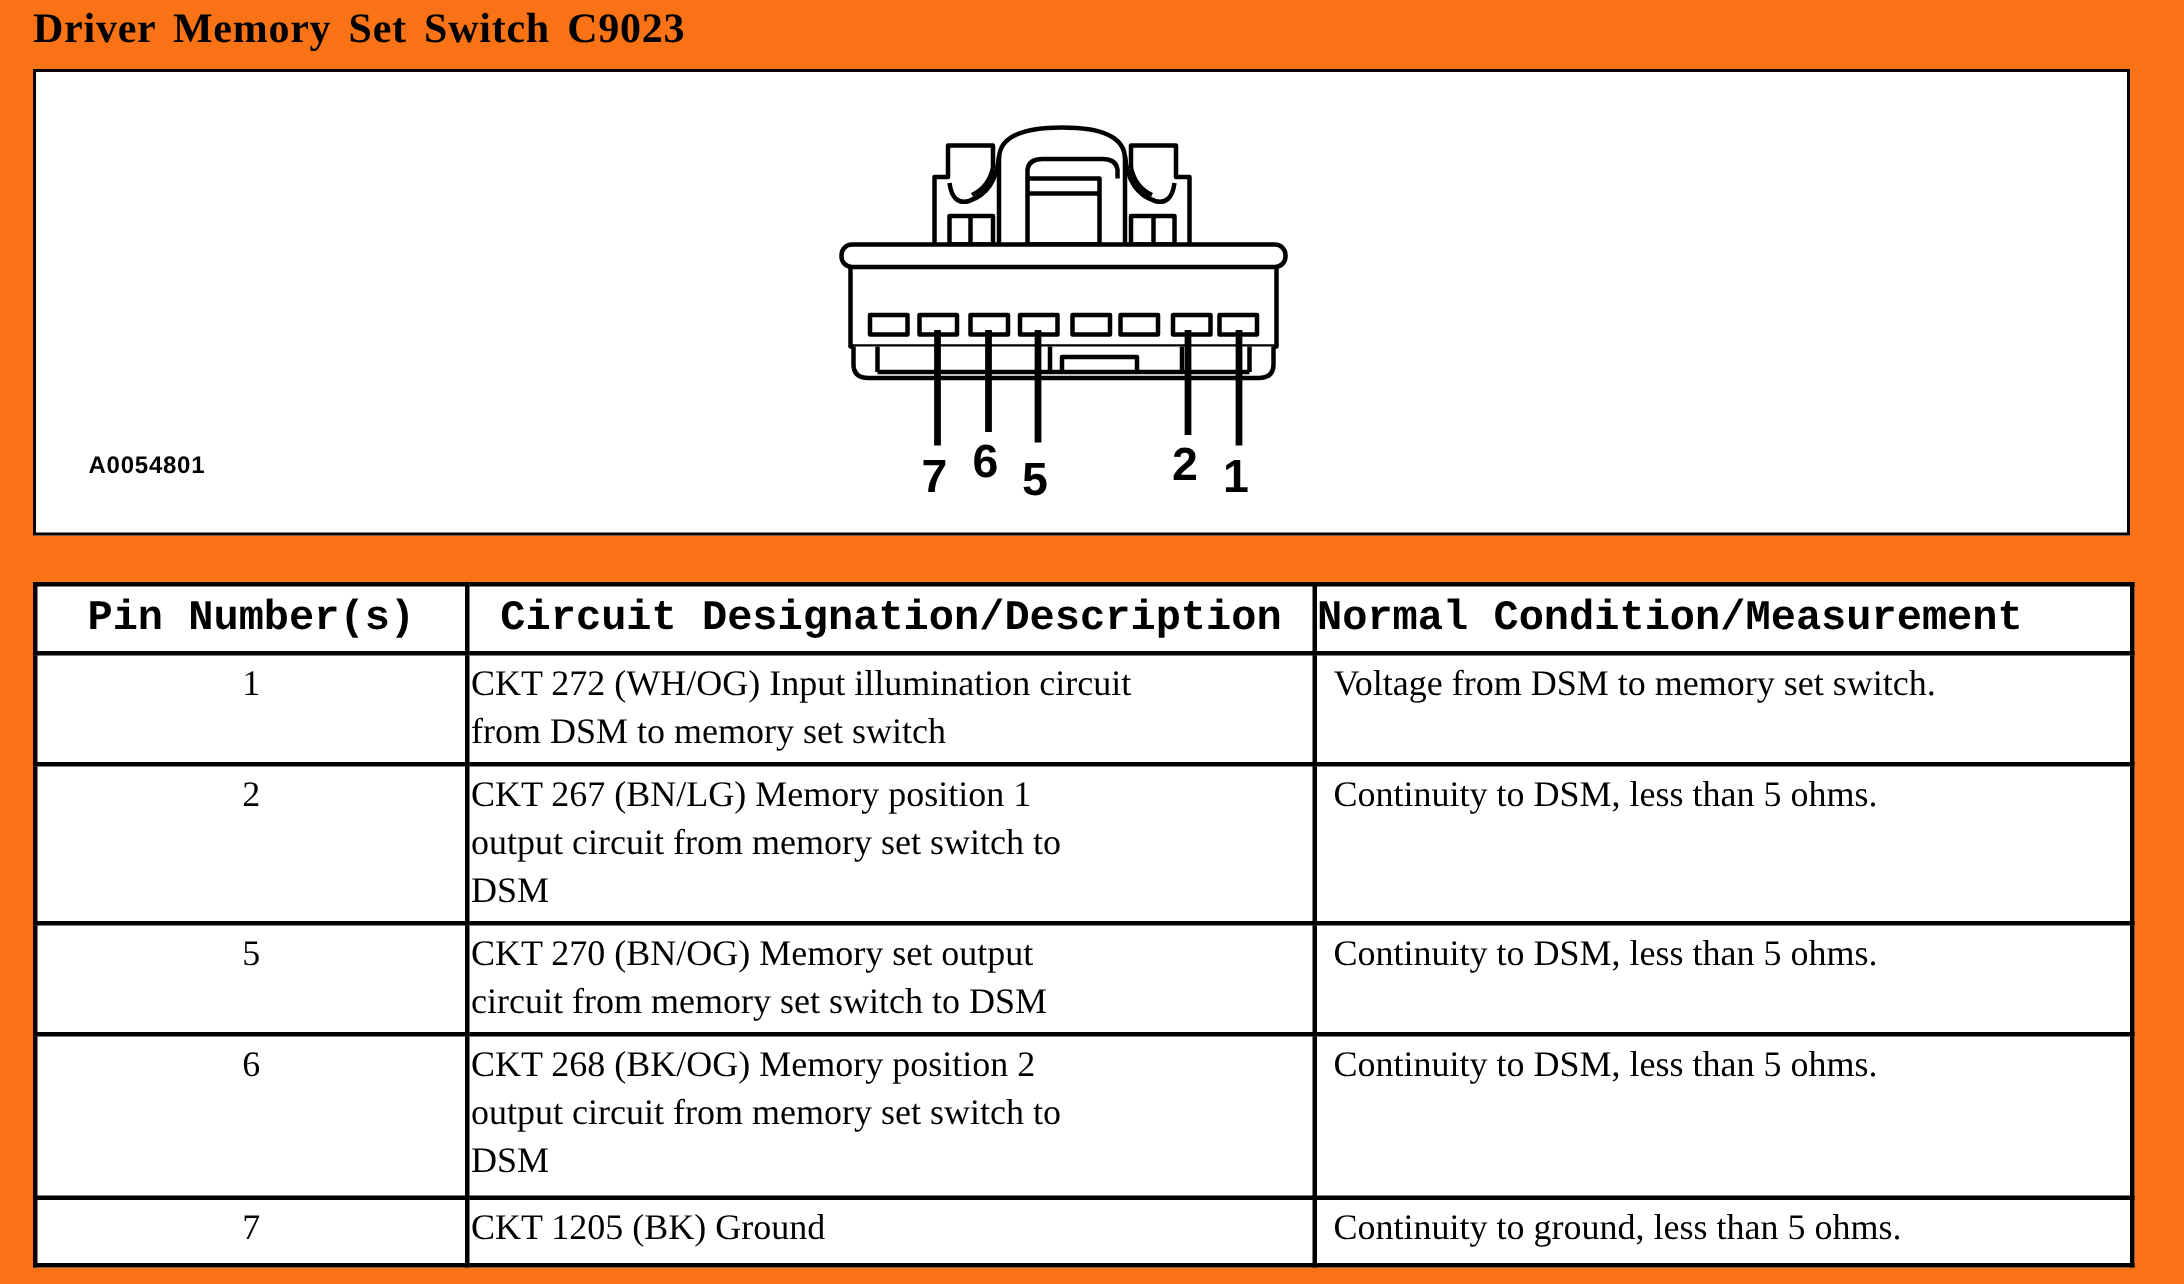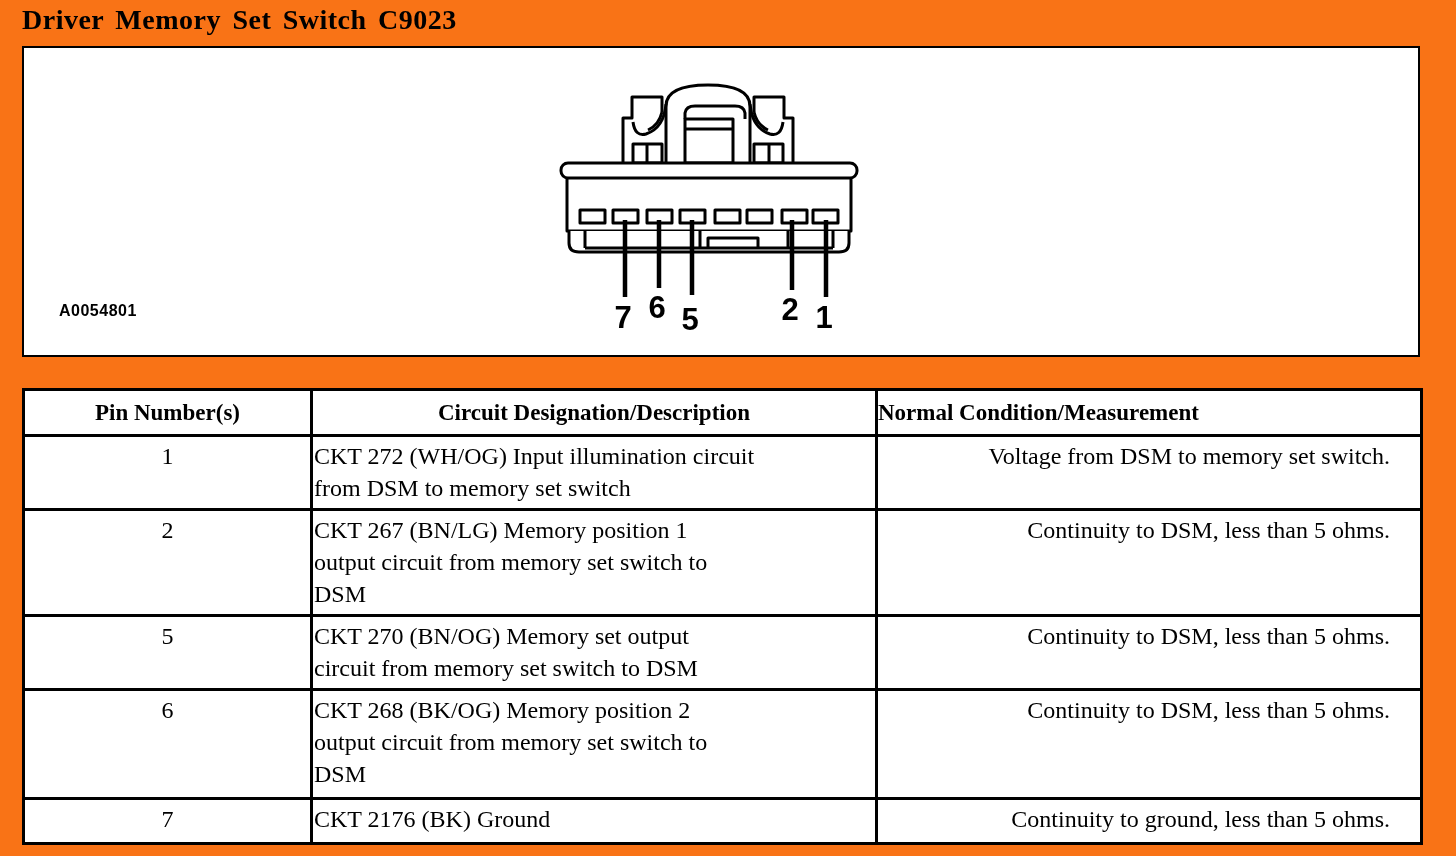--- a/index.html
+++ b/index.html
@@ -62,43 +62,43 @@
     table-layout: fixed;
     width: 1398px;
     background: #ffffff;
   }
   .pin-table th, .pin-table td {
     border: 3px solid #000;
     vertical-align: top;
     overflow: hidden;
   }
   .pin-table th {
-    font-family: Liberation Serif, serif;
+    font-family: Liberation Mono, monospace;
     font-weight: bold;
-    font-size: 23px;
+    font-size: 28px;
     vertical-align: middle;
     padding: 0;
   }
   th.h-pin, th.h-circuit { text-align: center; }
   th.h-cond { text-align: left; }
   .pin-table td {
     font-size: 24px;
     line-height: 32px;
   }
   td.c-pin {
     text-align: center;
     padding-top: 3px;
   }
   td.c-circuit {
     text-align: left;
     padding-top: 3px;
     white-space: pre-line;
   }
   td.c-cond {
-    text-align: right;
+    text-align: left;
     padding: 3px 30px 3px 11px;
   }
   tr.r-head  { height: 46px; }
   tr.r-0 { height: 74px; }
   tr.r-1 { height: 106px; }
   tr.r-2 { height: 74px; }
   tr.r-3 { height: 109px; }
   tr.r-4 { height: 45px; }
 </style>
 </head>
@@ -198,19 +198,19 @@
     </tr>
     <tr class="r-3">
       <td class="c-pin">6</td>
       <td class="c-circuit">CKT 268 (BK/OG) Memory position 2
 output circuit from memory set switch to
 DSM</td>
       <td class="c-cond">Continuity to DSM, less than 5 ohms.</td>
     </tr>
     <tr class="r-4">
       <td class="c-pin">7</td>
-      <td class="c-circuit">CKT 2176 (BK) Ground</td>
+      <td class="c-circuit">CKT 1205 (BK) Ground</td>
       <td class="c-cond">Continuity to ground, less than 5 ohms.</td>
     </tr>
   </tbody>
     </table>
 
 </div>
 
 </body></html>

